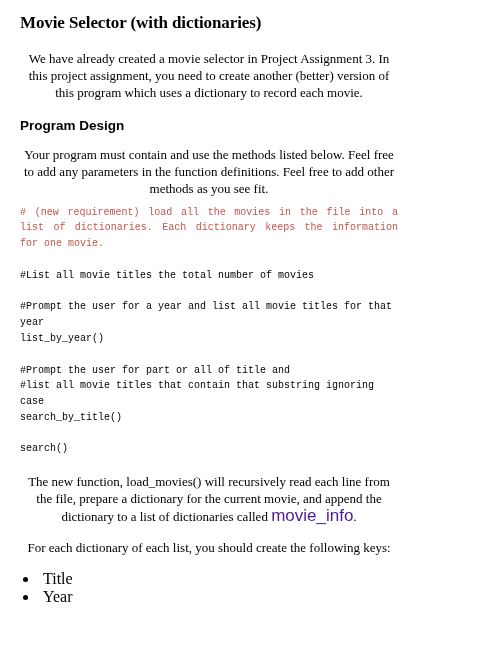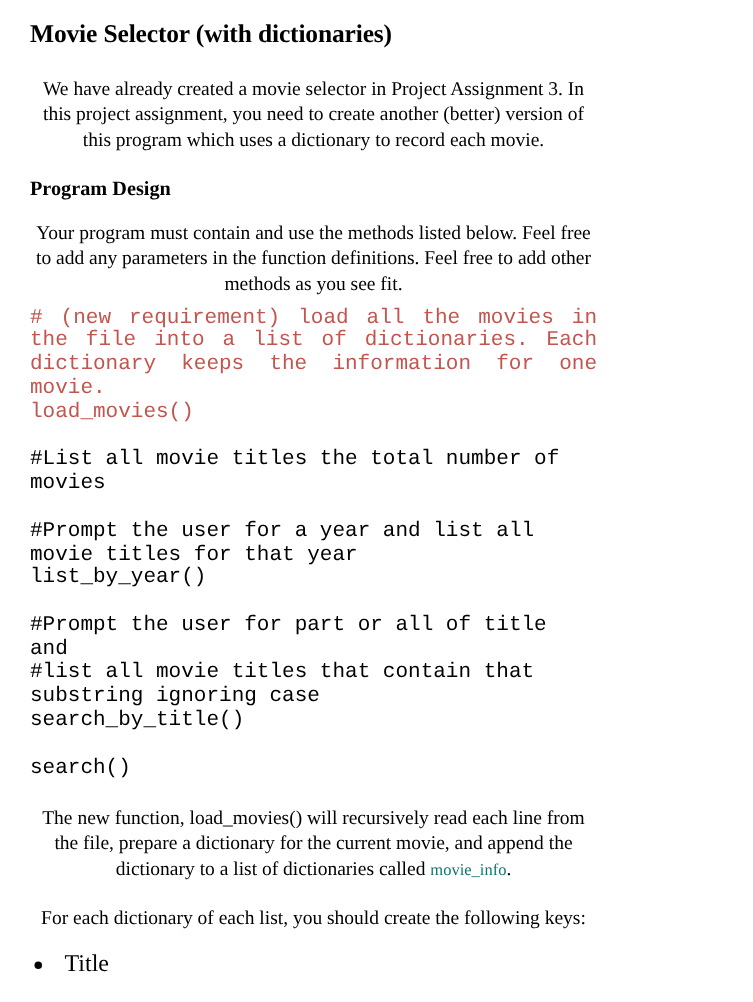--- a/index.html
+++ b/index.html
@@ -21,44 +21,44 @@
   }
   h1.doc-title {
     font-family: "Liberation Serif", serif;
     font-size: 17px;
     font-weight: bold;
     margin: 6px 0 17px 0;
     letter-spacing: -0.1px;
     line-height: 1.1;
   }
   h3.section-heading {
-    font-family: Liberation Serif, serif;
+    font-family: Liberation Sans, sans-serif;
     font-size: 13.5px;
     font-weight: bold;
     margin: 18px 0 12px 0;
     line-height: 1.1;
   }
   p.prose {
     font-family: "Liberation Serif", serif;
     font-size: 13px;
     line-height: 17px;
     margin: 0 0 14px 0;
     text-align: center;
   }
   p.prose.tight {
     margin-bottom: 2px;
   }
   code.inline-mono {
-    font-family: Liberation Serif, serif;
-    font-size: 11px;
-    color: #0f766e;
+    font-family: Liberation Sans, sans-serif;
+    font-size: 17px;
+    color: #4c1d95;
   }
   pre.code-block {
     font-family: "Liberation Mono", "DejaVu Sans Mono", monospace;
-    font-size: 14px;
+    font-size: 10px;
     line-height: 15.8px;
     margin: 0;
     padding: 0;
     white-space: pre-wrap;
     word-wrap: break-word;
     color: #000000;
   }
   pre.code-block.accent {
     color: #c3554f;
     text-align: justify;
@@ -102,21 +102,20 @@
 
   <p class="prose">We have already created a movie selector in Project Assignment 3. In this project assignment, you need to create another (better) version of this program which uses a dictionary to record each movie.</p>
 
   <h3 class="section-heading">Program Design</h3>
 
   <p class="prose tight">Your program must contain and use the methods listed below. Feel free to add any parameters in the function definitions. Feel free to add other methods as you see fit.</p>
 
   <div class="spacer-sm"></div>
 
   <pre class="code-block accent"># (new requirement) load all the movies in the file into a list of dictionaries. Each dictionary keeps the information for one movie.</pre>
-  <pre class="code-block accent">load_movies()</pre>
 
   <div class="code-gap"></div>
 
   <pre class="code-block">#List all movie titles the total number of movies</pre>
 
   <div class="code-gap"></div>
 
   <pre class="code-block">#Prompt the user for a year and list all movie titles for that year</pre>
   <pre class="code-block">list_by_year()</pre>
 
@@ -131,15 +130,16 @@
   <pre class="code-block">search()</pre>
 
   <div class="code-gap"></div>
 
   <p class="prose"><span>The new function, load_movies() will recursively read each line from the file, prepare a dictionary for the current movie, and append the dictionary to a list of dictionaries called </span><code class="inline-mono">movie_info</code><span>.</span></p>
 
   <p class="prose">For each dictionary of each list, you should create the following keys:</p>
 
   <ul class="key-list">
     <li><span>Title</span></li>
+    <li><span>Year</span></li>
   </ul>
 
 </div>
 
 </body></html>

